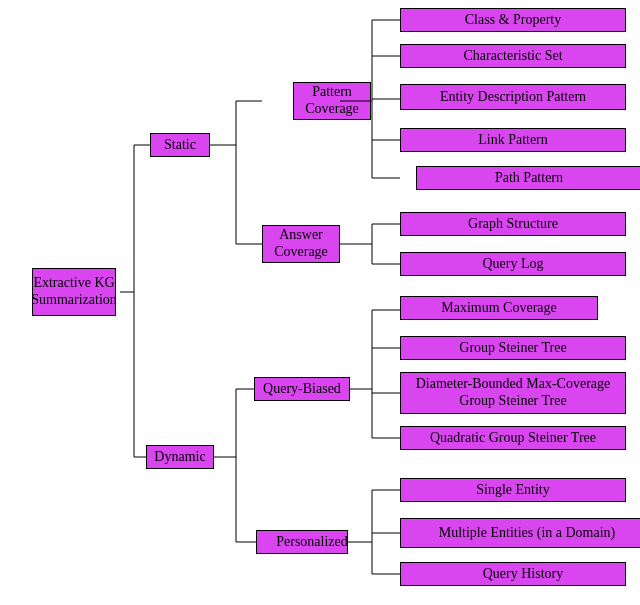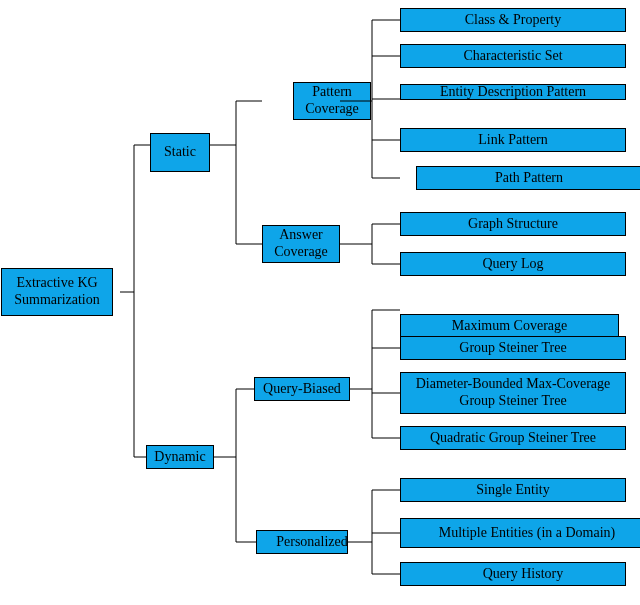--- a/index.html
+++ b/index.html
@@ -7,64 +7,64 @@
     width:640px;height:605px;
     background:#fff;
     font-family:"Times New Roman",Times,serif;
     font-size:14px;
     color:#000;
     position:relative;
   }
   .node{
     position:absolute;
     border:1px solid #000;
-    background:#0ea5e9;
+    background:#d946ef;
     display:flex;
     align-items:center;
     justify-content:center;
     text-align:center;
     line-height:1.2;
     box-sizing:border-box;
     padding:2px 4px;
   }
   svg{position:absolute;left:0;top:0;}
   line{stroke:#000;stroke-width:1;}
 </style>
 </head>
 <body>
 
-<div class="node" style="left:1px;top:268px;width:112px;height:48px;">Extractive KG Summarization</div>
+<div class="node" style="left:32px;top:268px;width:84px;height:48px;">Extractive KG Summarization</div>
 
-<div class="node" style="left:150px;top:133px;width:60px;height:39px;font-family:Liberation Serif, serif;">Static</div>
+<div class="node" style="left:150px;top:133px;width:60px;height:24px;font-family:Liberation Serif, serif;">Static</div>
 
 <div class="node" style="left:146px;top:445px;width:68px;height:24px;">Dynamic</div>
 
 <div class="node" style="left:262px;top:82px;width:78px;height:38px;margin-left:31px;">Pattern Coverage</div>
 
 <div class="node" style="left:262px;top:225px;width:78px;height:38px;">Answer Coverage</div>
 
 <div class="node" style="left:254px;top:377px;width:96px;height:24px;">Query-Biased</div>
 
 <div class="node" style="left:256px;top:530px;width:92px;height:24px;padding-left:24px;">Personalized</div>
 
 <div class="node" style="left:400px;top:8px;width:226px;height:24px;">Class &amp; Property</div>
 
 <div class="node" style="left:400px;top:44px;width:226px;height:24px;">Characteristic Set</div>
 
-<div class="node" style="left:400px;top:84px;width:226px;height:16px;">Entity Description Pattern</div>
+<div class="node" style="left:400px;top:84px;width:226px;height:26px;">Entity Description Pattern</div>
 
 <div class="node" style="left:400px;top:128px;width:226px;height:24px;">Link Pattern</div>
 
 <div class="node" style="left:416px;top:166px;width:226px;height:24px;">Path Pattern</div>
 
 <div class="node" style="left:400px;top:212px;width:226px;height:24px;">Graph Structure</div>
 
 <div class="node" style="left:400px;top:252px;width:226px;height:24px;">Query Log</div>
 
-<div class="node" style="left:400px;top:314px;width:219px;height:24px;">Maximum Coverage</div>
+<div class="node" style="left:400px;top:296px;width:198px;height:24px;">Maximum Coverage</div>
 
 <div class="node" style="left:400px;top:336px;width:226px;height:24px;">Group Steiner Tree</div>
 
 <div class="node" style="left:400px;top:372px;width:226px;height:42px;">Diameter-Bounded Max-Coverage Group Steiner Tree</div>
 
 <div class="node" style="left:400px;top:426px;width:226px;height:24px;text-align:center;">Quadratic Group Steiner Tree</div>
 
 <div class="node" style="left:400px;top:478px;width:226px;height:24px;">Single Entity</div>
 
 <div class="node" style="left:400px;top:518px;width:254px;height:30px;">Multiple Entities (in a Domain)</div>

